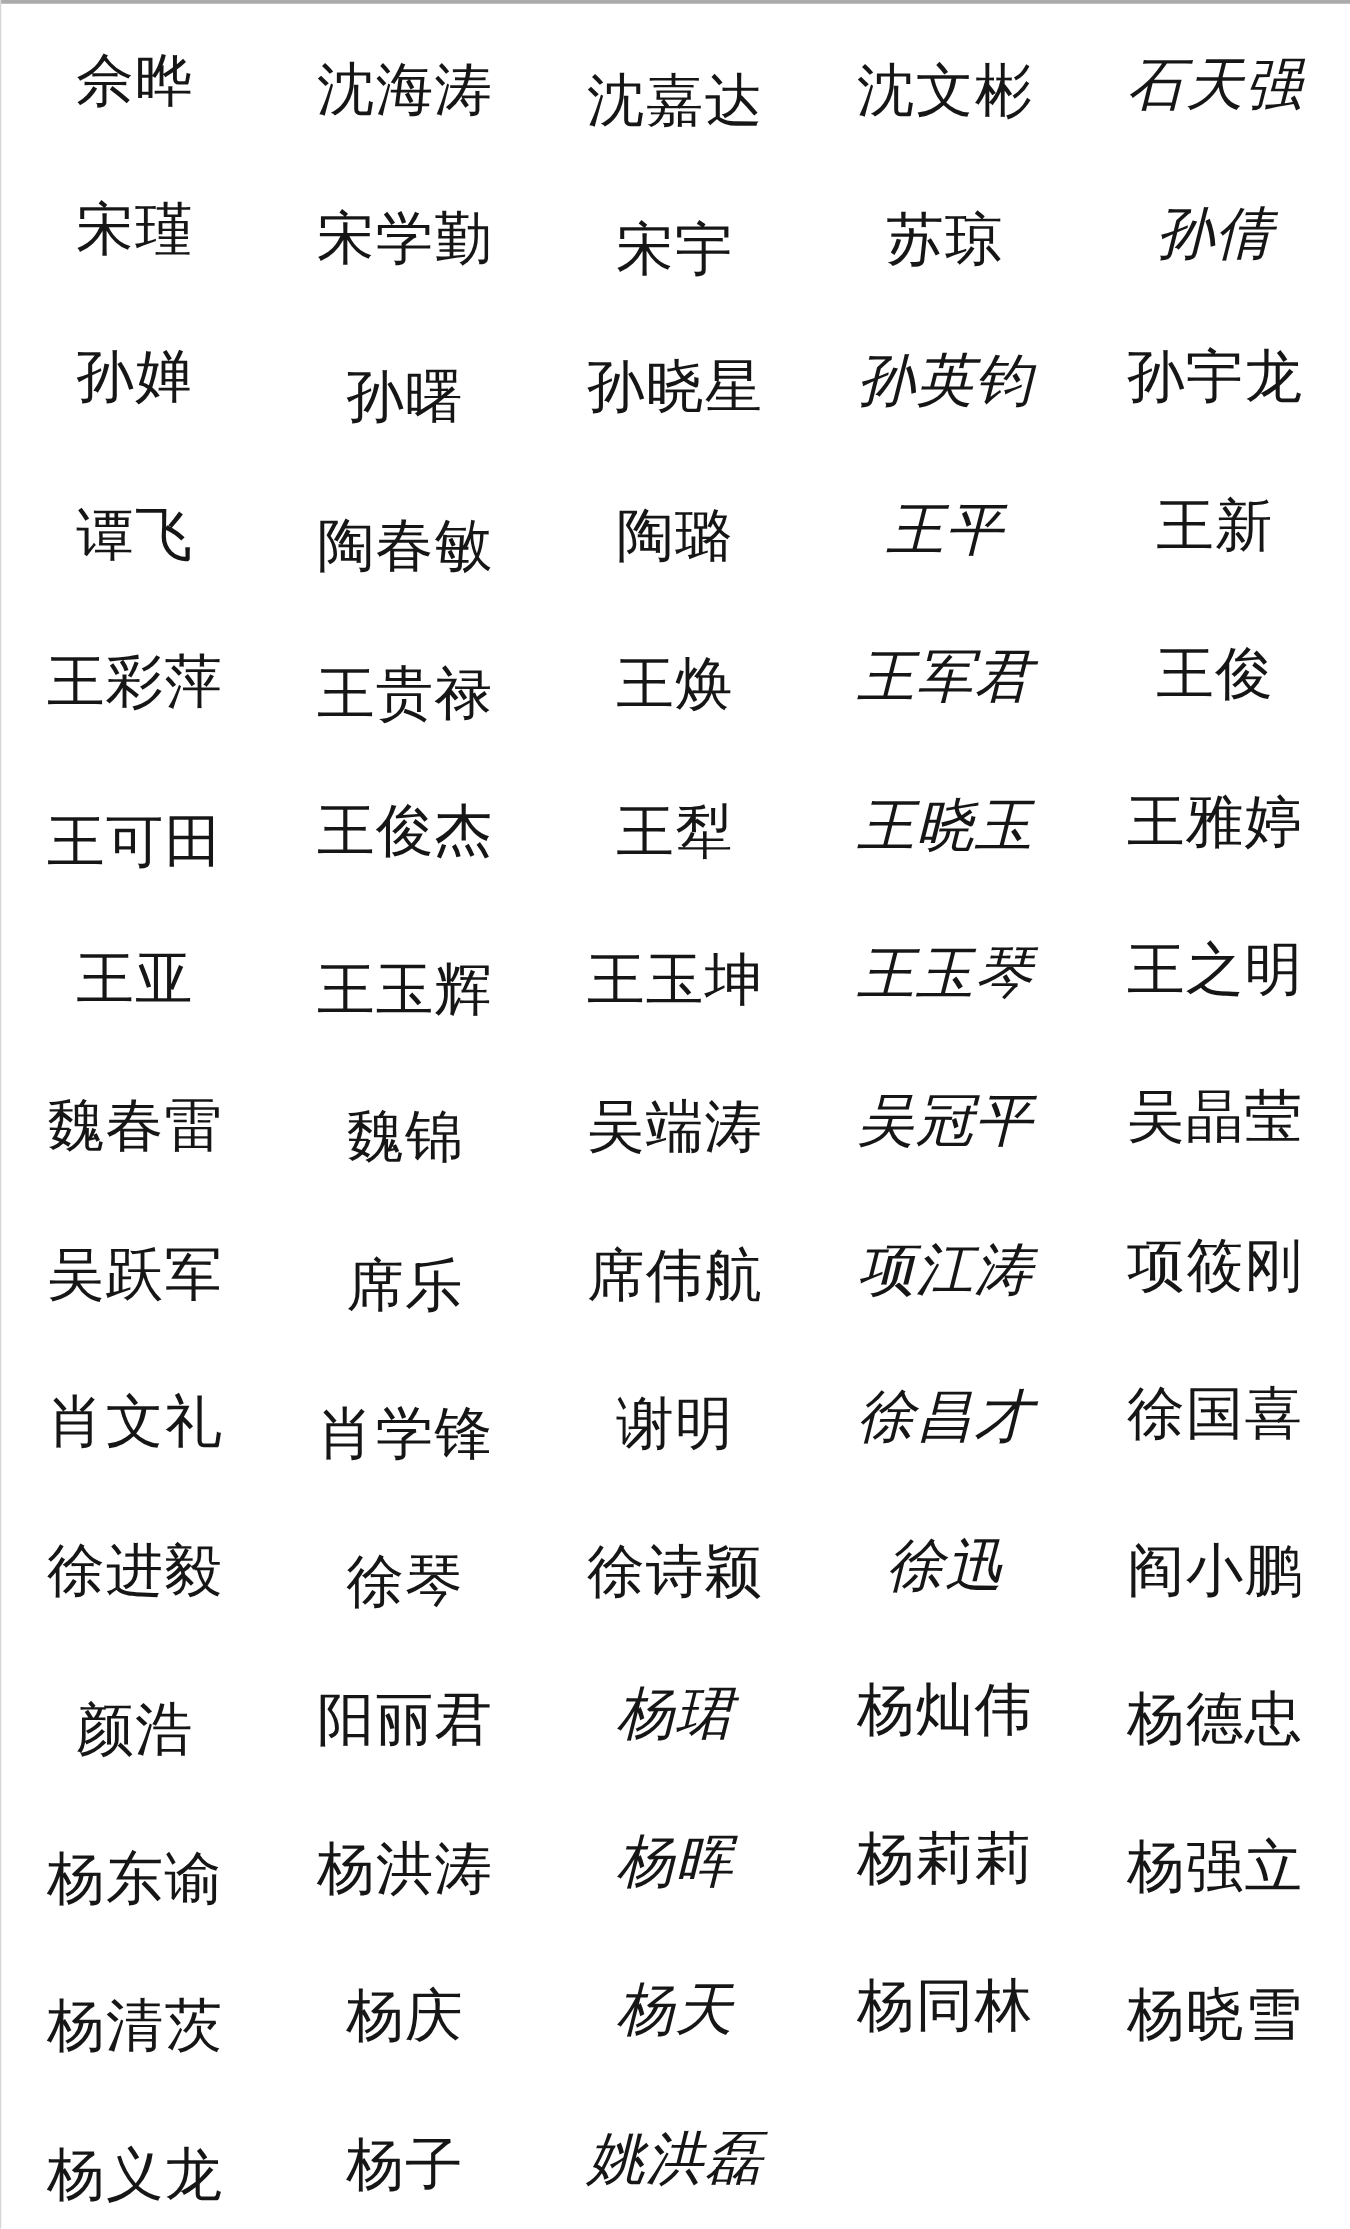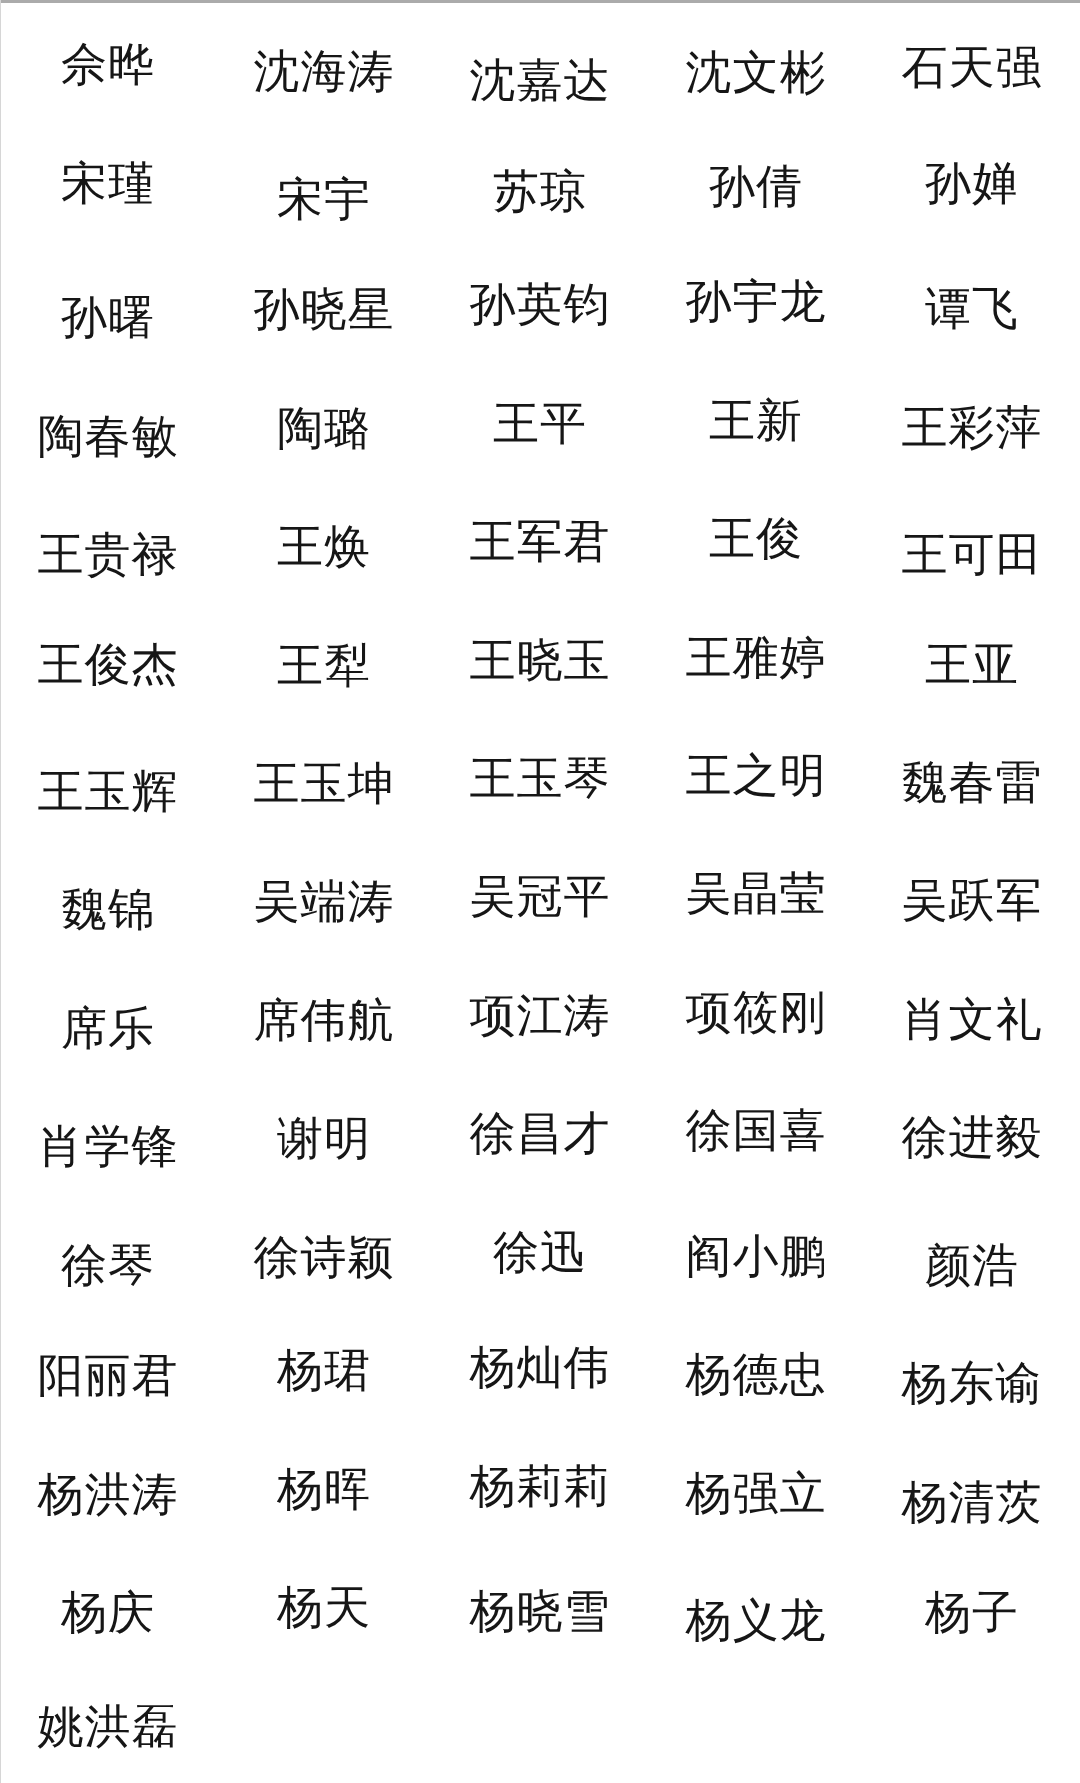--- a/index.html
+++ b/index.html
@@ -47,35 +47,36 @@
     color: #161616;
     letter-spacing: 1px;
     white-space: nowrap;
     font-weight: 500;
   }
   
   .name-cell.col-0 { transform: translateY(0px); }
   .name-cell.col-1 { transform: translateY(7px); }
   .name-cell.col-2 { transform: translateY(16px); }
   .name-cell.col-3 { transform: translateY(8px); }
-  .name-cell.col-4 { transform: translateY(3px); }
+  .name-cell.col-4 { transform: translateY(3px); font-style: italic; }
 </style>
 </head>
 <body>
 
 <div class="edge-top"></div>
 <div class="edge-left"></div>
 
 <div class="name-grid">
     <div class="name-cell col-0">佘晔</div>
     <div class="name-cell col-1">沈海涛</div>
     <div class="name-cell col-2">沈嘉达</div>
     <div class="name-cell col-3">沈文彬</div>
     <div class="name-cell col-4">石天强</div>
     <div class="name-cell col-0">宋瑾</div>
+    <div class="name-cell col-1">宋学勤</div>
     <div class="name-cell col-2">宋宇</div>
     <div class="name-cell col-3">苏琼</div>
     <div class="name-cell col-4">孙倩</div>
     <div class="name-cell col-0">孙婵</div>
     <div class="name-cell col-2">孙曙</div>
     <div class="name-cell col-3">孙晓星</div>
     <div class="name-cell col-4">孙英钧</div>
     <div class="name-cell col-0">孙宇龙</div>
     <div class="name-cell col-1">谭飞</div>
     <div class="name-cell col-2">陶春敏</div>
@@ -123,17 +124,18 @@
     <div class="name-cell col-0">杨灿伟</div>
     <div class="name-cell col-1">杨德忠</div>
     <div class="name-cell col-2">杨东谕</div>
     <div class="name-cell col-3">杨洪涛</div>
     <div class="name-cell col-4">杨晖</div>
     <div class="name-cell col-0">杨莉莉</div>
     <div class="name-cell col-1">杨强立</div>
     <div class="name-cell col-2">杨清茨</div>
     <div class="name-cell col-3">杨庆</div>
     <div class="name-cell col-4">杨天</div>
+    <div class="name-cell col-0">杨同林</div>
     <div class="name-cell col-1">杨晓雪</div>
     <div class="name-cell col-2">杨义龙</div>
     <div class="name-cell col-3">杨子</div>
     <div class="name-cell col-4">姚洪磊</div>
   </div>
 
 </body></html>

